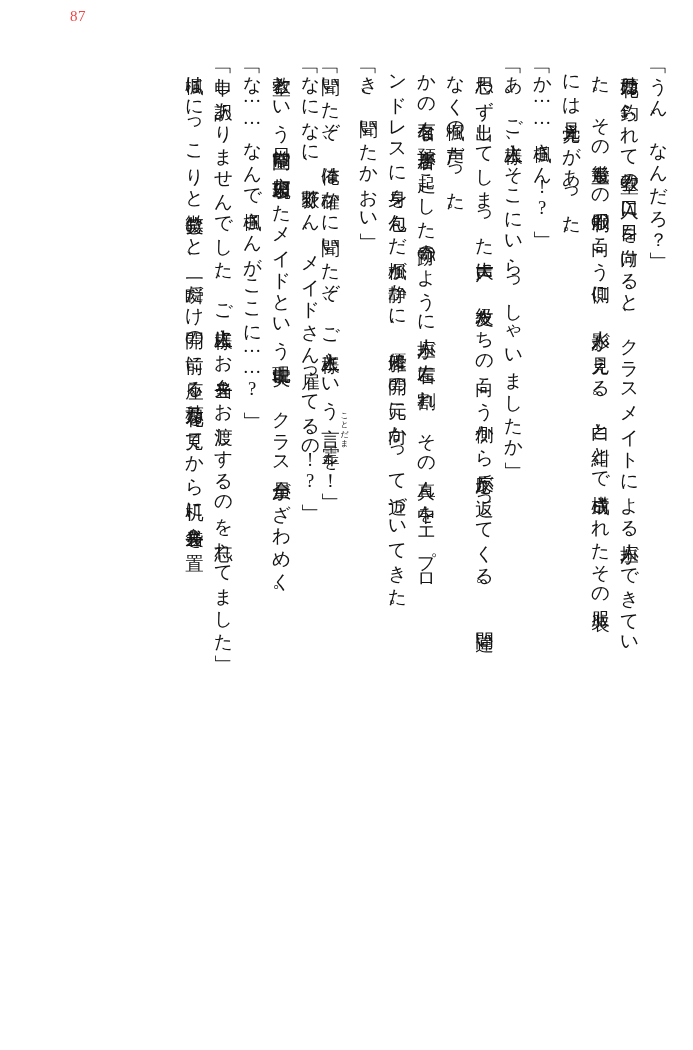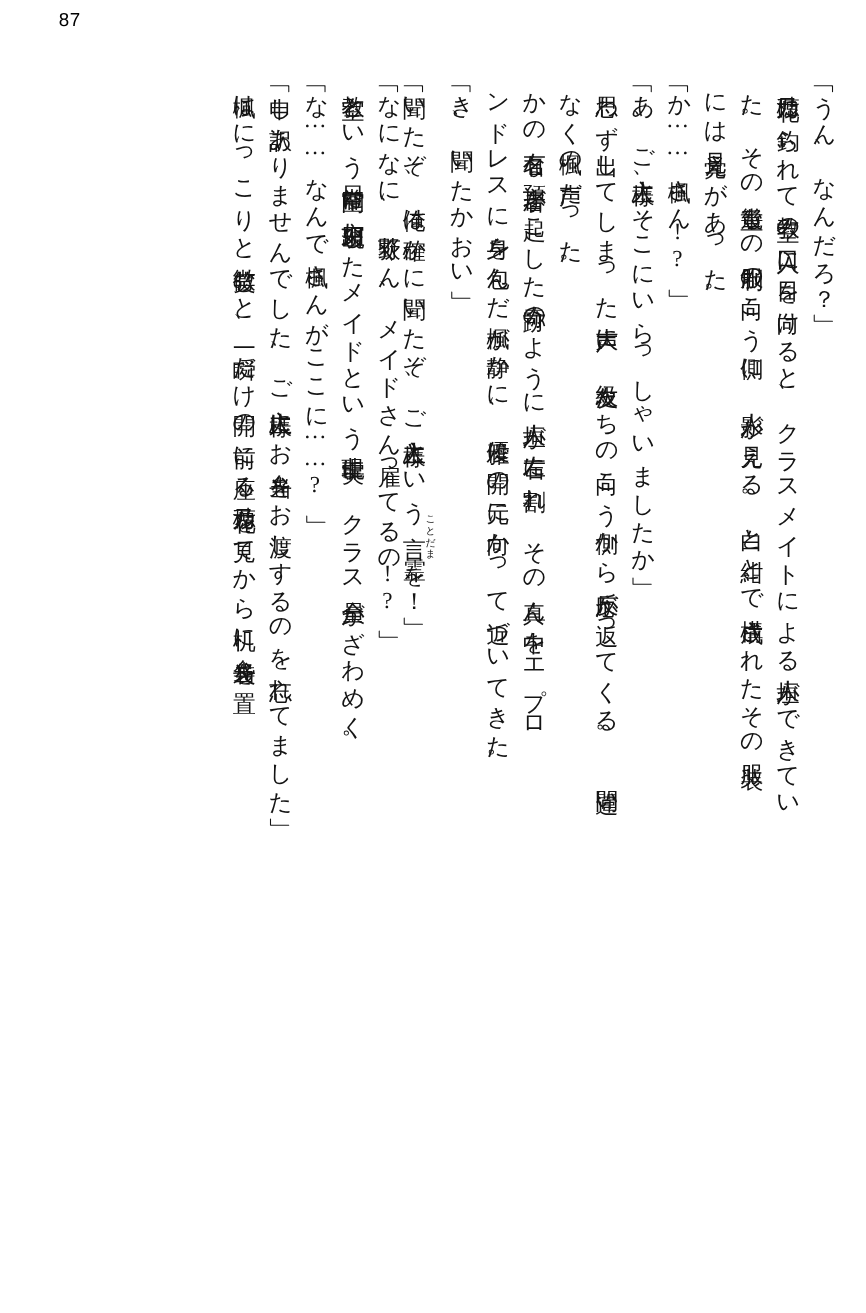--- a/index.html
+++ b/index.html
@@ -19,24 +19,24 @@
     position: relative;
     width: 693px;
     height: 1050px;
     box-sizing: border-box;
     background: #fff;
   }
   
   .page-number {
     position: absolute;
     top: 8px;
-    left: 47px;
+    left: 70px;
     font-size: 15px;
-    font-family: Liberation Sans, sans-serif;
-    color: #000000;
+    font-family: Liberation Serif, serif;
+    color: #ef4444;
     letter-spacing: 0.5px;
   }
   
   .body-text {
     position: absolute;
     top: 62px;
     left: 24px;
     right: 26px;
     height: 930px;
     display: flex;

